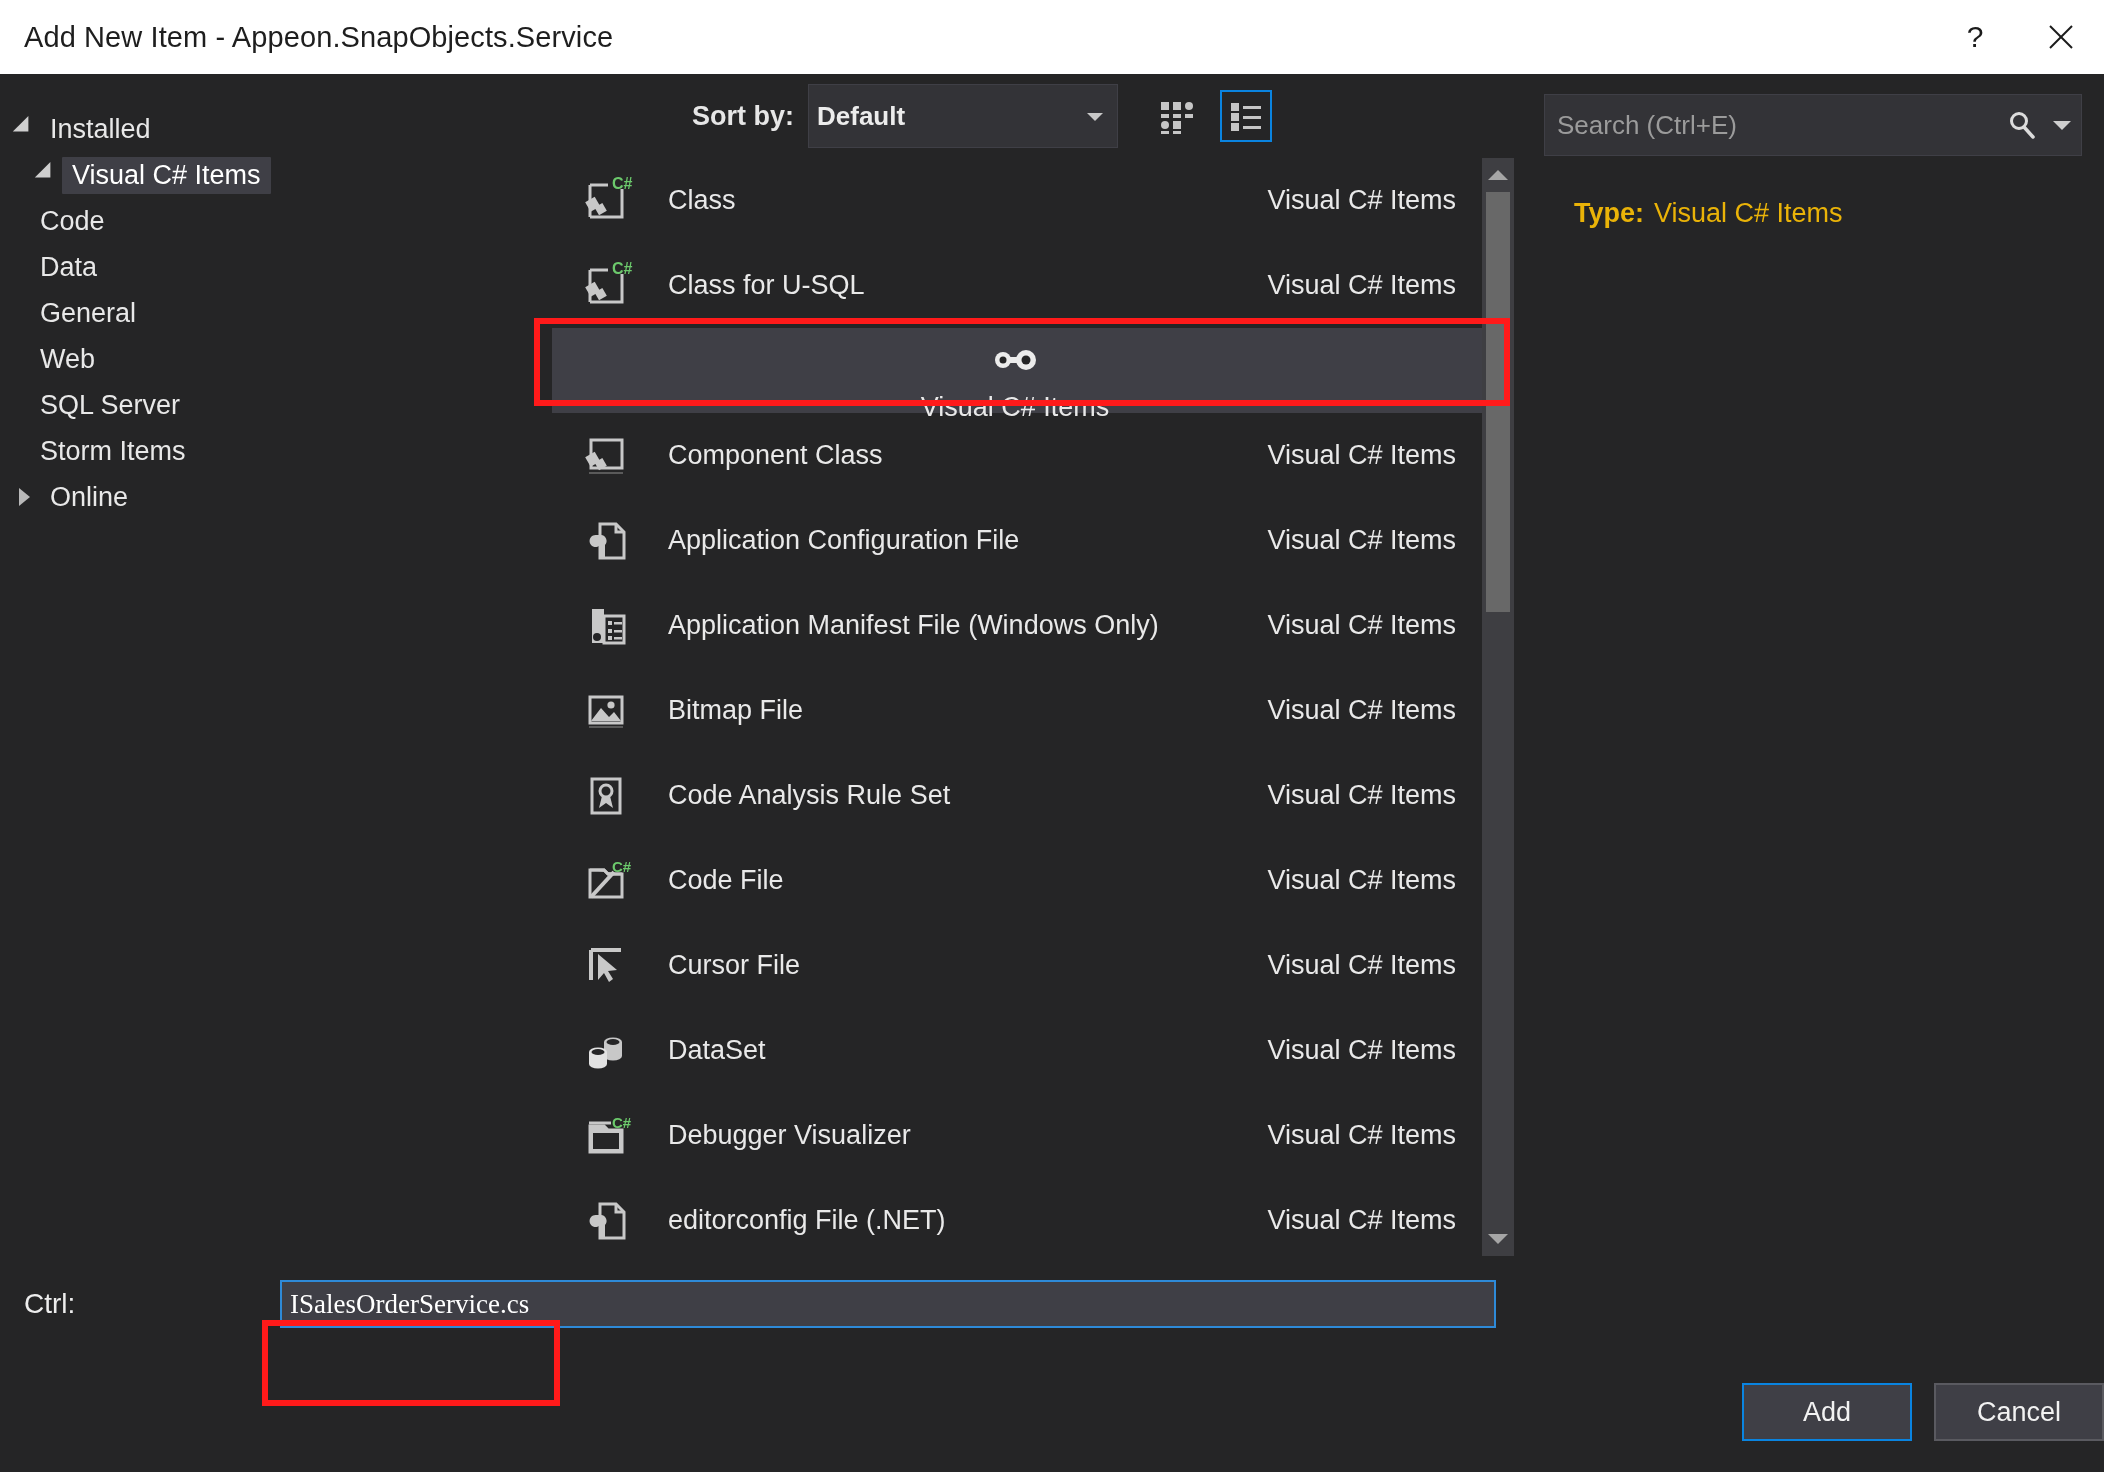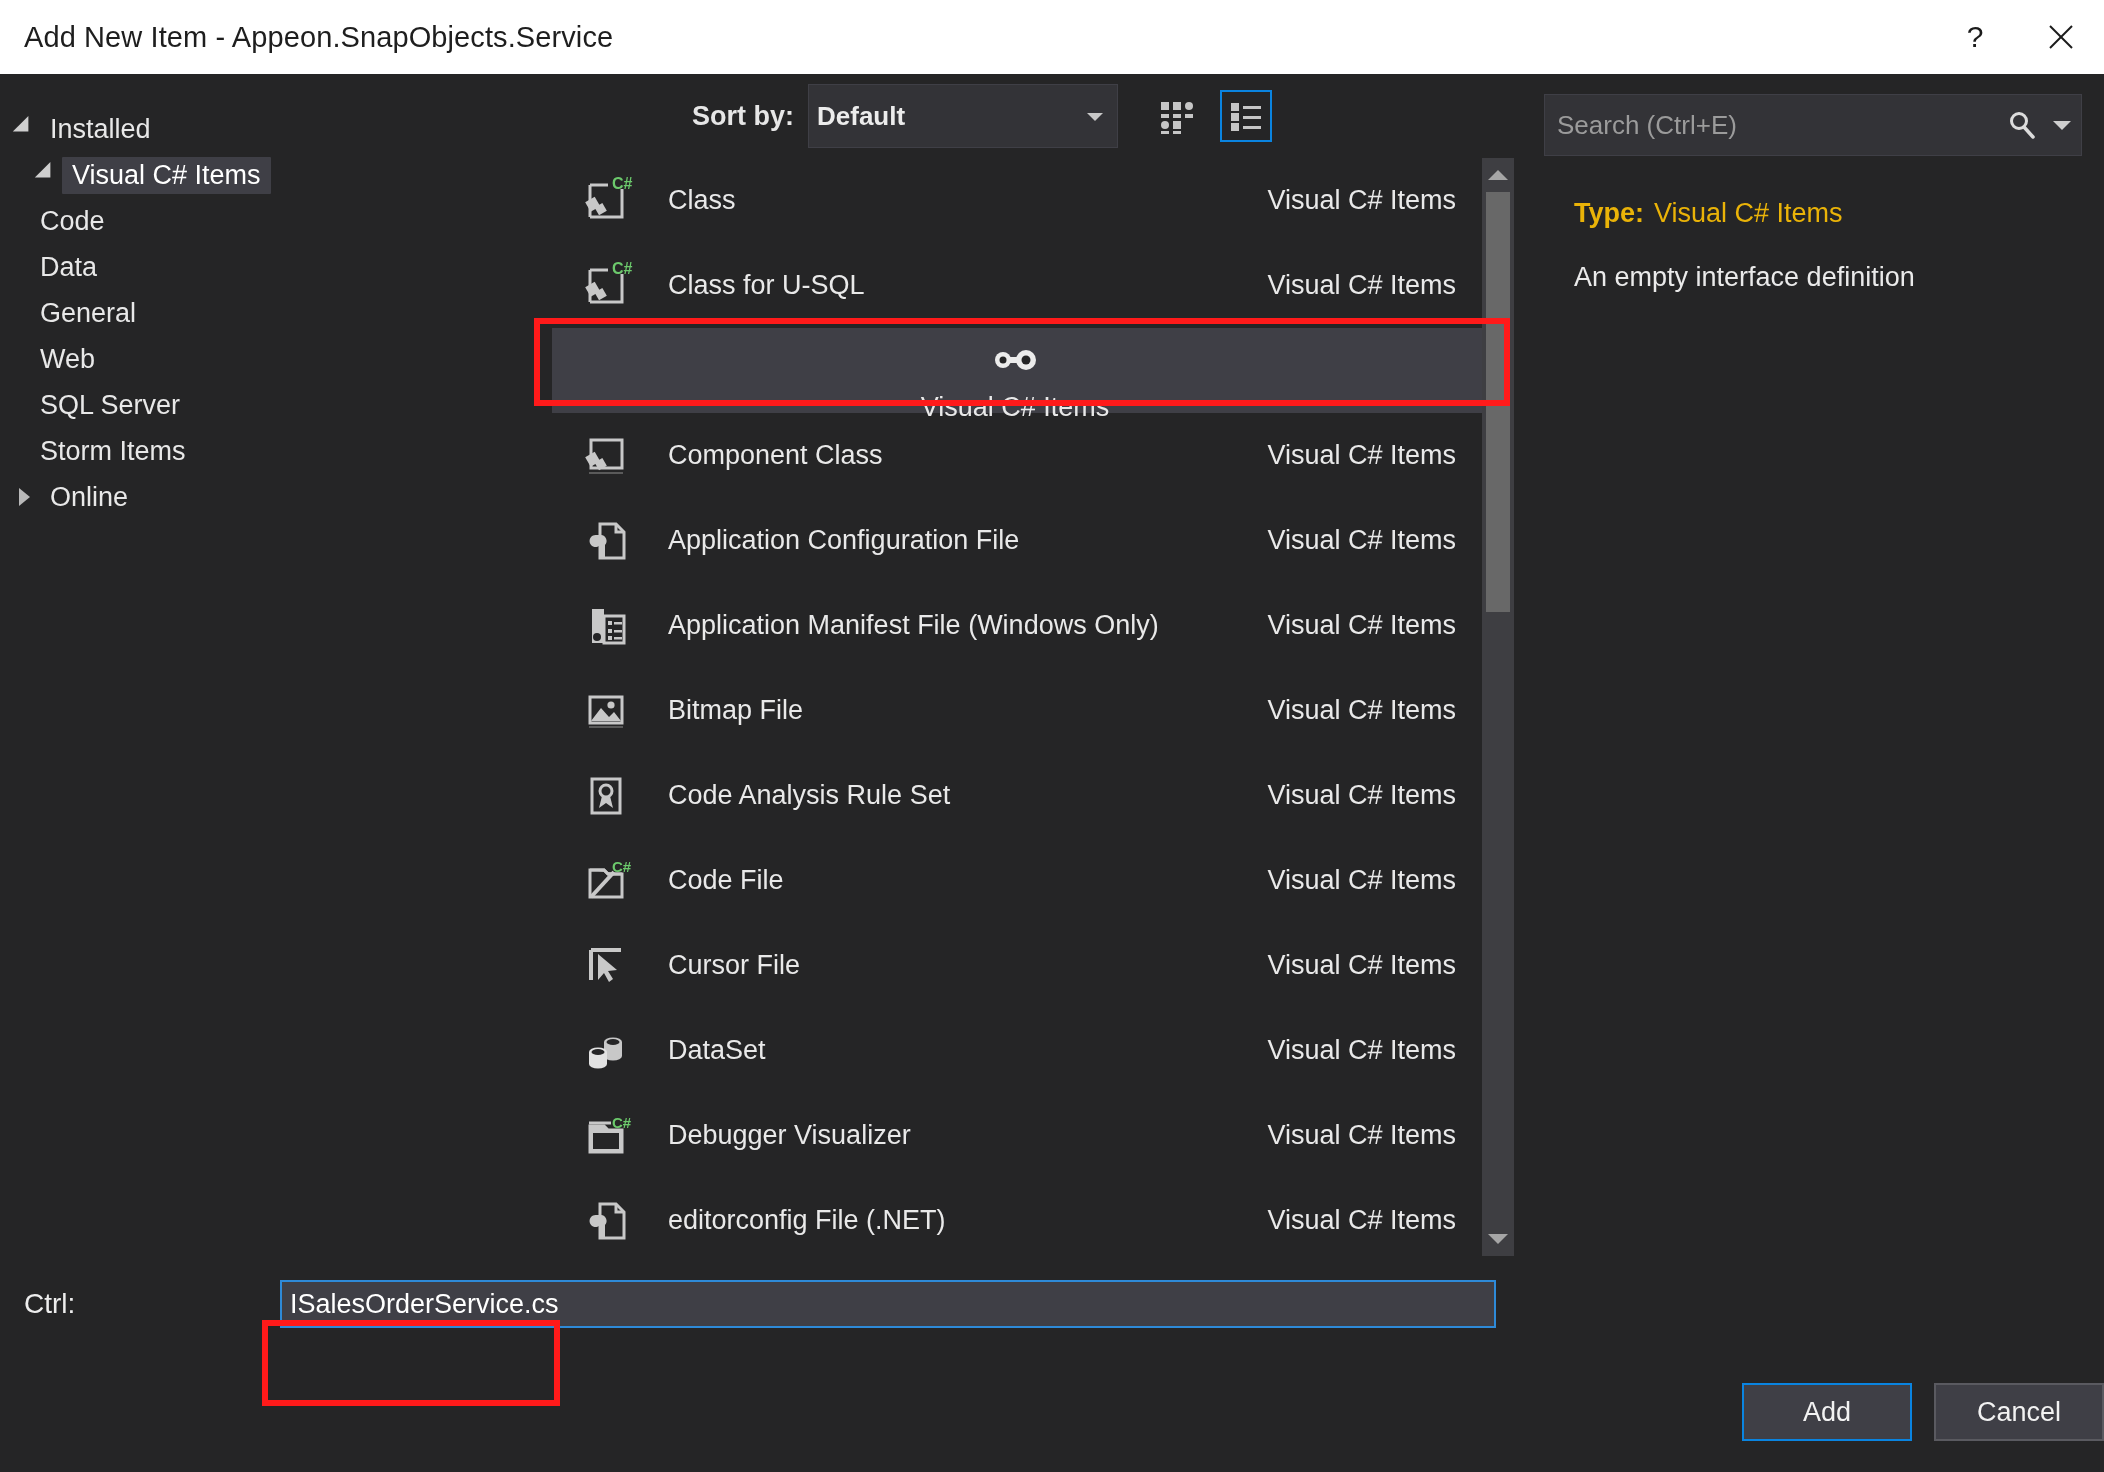--- a/index.html
+++ b/index.html
@@ -189,21 +189,21 @@
   .namelabel { font-size: 28px; color: #ededed; width: 256px; flex: 0 0 256px; }
   .nameinput {
     height: 48px; width: 1216px;
     background: #3f3f46; border: 2px solid #2e8ad8;
     display: flex; align-items: center;
     padding: 0 8px;
   }
   .nameinput input {
     width: 100%; background: transparent; border: 0; outline: none;
     color: #ffffff; font-size: 27px;
-    font-family: Liberation Sans, sans-serif;
+    font-family: Liberation Serif, serif;
   }
   .btnrow {
     height: 120px; display: flex; align-items: center; justify-content: flex-end;
     gap: 22px;
   }
   .btn {
     width: 170px; height: 58px;
     display: flex; align-items: center; justify-content: center;
     background: #3f3f46; color: #f2f2f2; font-size: 27px;
     border: 2px solid #5a5a60;
@@ -509,21 +509,20 @@
         <span class="search-caret">
           <svg width="18" height="12" viewBox="0 0 18 12">
             <polygon points="0,2 18,2 9,11" fill="#cfcfcf"></polygon>
           </svg>
         </span>
       </div>
       <div class="details">
         <div class="detailrow">
           <b>Type:</b><span>Visual C# Items</span>
         </div>
-        <div class="detaildesc">An empty interface definition</div>
       </div>
     </div>
   </div>
 
   <div class="footer">
     <div class="namerow">
       <div class="namelabel">Ctrl:</div>
       <div class="nameinput">
         <input type="text" value="ISalesOrderService.cs" style="">
       </div>

